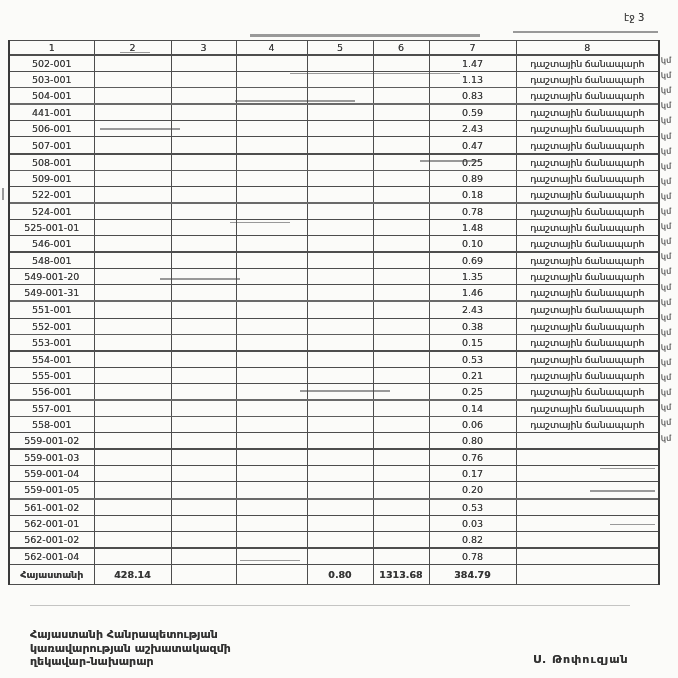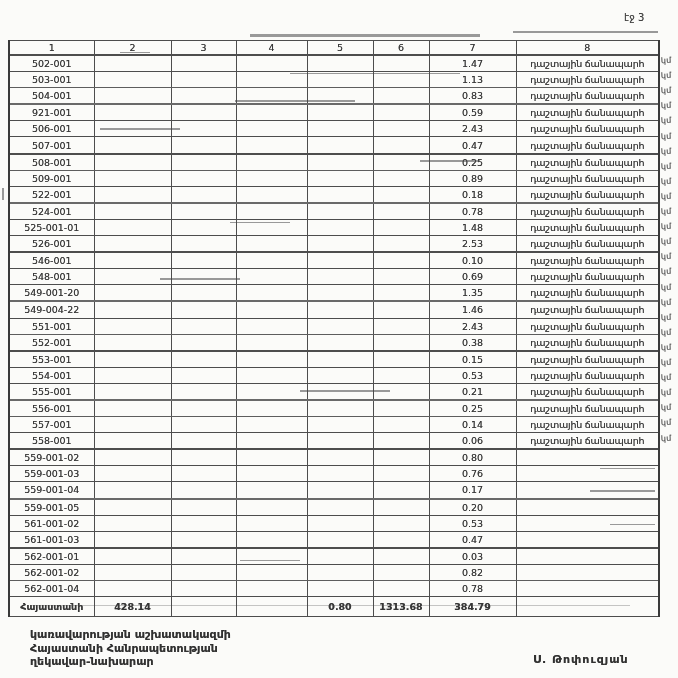--- a/index.html
+++ b/index.html
@@ -151,21 +151,21 @@
             <td>504-001</td>
             <td></td>
             <td></td>
             <td></td>
             <td></td>
             <td></td>
             <td>0.83</td>
             <td class="road-type-cell">դաշտային ճանապարհ</td>
           </tr>
           <tr>
-            <td>921-001</td>
+            <td>441-001</td>
             <td></td>
             <td></td>
             <td></td>
             <td></td>
             <td></td>
             <td>0.59</td>
             <td class="road-type-cell">դաշտային ճանապարհ</td>
           </tr>
           <tr>
             <td>506-001</td>
@@ -231,30 +231,20 @@
             <td>525-001-01</td>
             <td></td>
             <td></td>
             <td></td>
             <td></td>
             <td></td>
             <td>1.48</td>
             <td class="road-type-cell">դաշտային ճանապարհ</td>
           </tr>
           <tr>
-            <td>526-001</td>
-            <td></td>
-            <td></td>
-            <td></td>
-            <td></td>
-            <td></td>
-            <td>2.53</td>
-            <td class="road-type-cell">դաշտային ճանապարհ</td>
-          </tr>
-          <tr>
             <td>546-001</td>
             <td></td>
             <td></td>
             <td></td>
             <td></td>
             <td></td>
             <td>0.10</td>
             <td class="road-type-cell">դաշտային ճանապարհ</td>
           </tr>
           <tr>
@@ -271,21 +261,21 @@
             <td>549-001-20</td>
             <td></td>
             <td></td>
             <td></td>
             <td></td>
             <td></td>
             <td>1.35</td>
             <td class="road-type-cell">դաշտային ճանապարհ</td>
           </tr>
           <tr>
-            <td>549-004-22</td>
+            <td>549-001-31</td>
             <td></td>
             <td></td>
             <td></td>
             <td></td>
             <td></td>
             <td>1.46</td>
             <td class="road-type-cell">դաշտային ճանապարհ</td>
           </tr>
           <tr>
             <td>551-001</td>
@@ -408,30 +398,20 @@
             <td class="road-type-cell"></td>
           </tr>
           <tr>
             <td>561-001-02</td>
             <td></td>
             <td></td>
             <td></td>
             <td></td>
             <td></td>
             <td>0.53</td>
-            <td class="road-type-cell"></td>
-          </tr>
-          <tr>
-            <td>561-001-03</td>
-            <td></td>
-            <td></td>
-            <td></td>
-            <td></td>
-            <td></td>
-            <td>0.47</td>
             <td class="road-type-cell"></td>
           </tr>
           <tr>
             <td>562-001-01</td>
             <td></td>
             <td></td>
             <td></td>
             <td></td>
             <td></td>
             <td>0.03</td>
@@ -514,20 +494,20 @@
   <div class="streak" style="left:160px; top:278px; width:80px; height:2px;"></div>
   <div class="streak" style="left:300px; top:390px; width:90px; height:2px;"></div>
   <div class="streak" style="left:520px; top:448px; width:130px; height:2px;"></div>
   <div class="streak" style="left:600px; top:468px; width:55px; height:1px;"></div>
   <div class="streak" style="left:590px; top:490px; width:65px; height:2px;"></div>
   <div class="streak" style="left:610px; top:524px; width:45px; height:1px;"></div>
   <div class="streak" style="left:240px; top:560px; width:60px; height:1px;"></div>
   <div class="streak" style="left:30px; top:605px; width:600px; height:1px; opacity:0.3;"></div>
 
   <div class="footer-org">
+    <div>Հայաստանի Հանրապետության</div>
     <div>կառավարության աշխատակազմի</div>
-    <div>Հայաստանի Հանրապետության</div>
     <div>ղեկավար-նախարար</div>
   </div>
 
   <div class="signature">Ս. Թոփուզյան</div>
 
 </div>
 
 </body></html>

